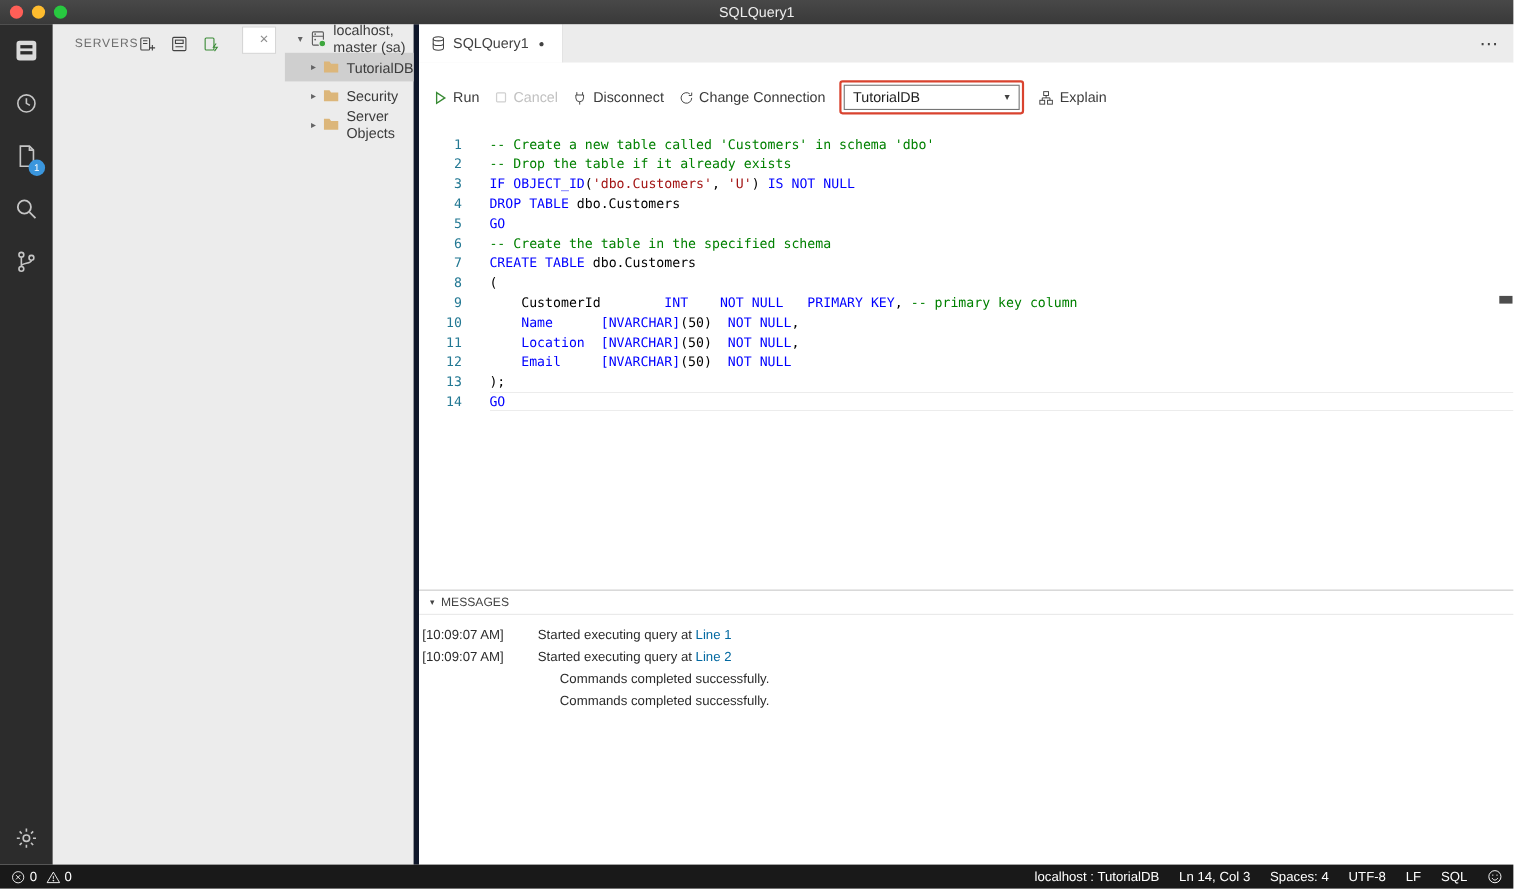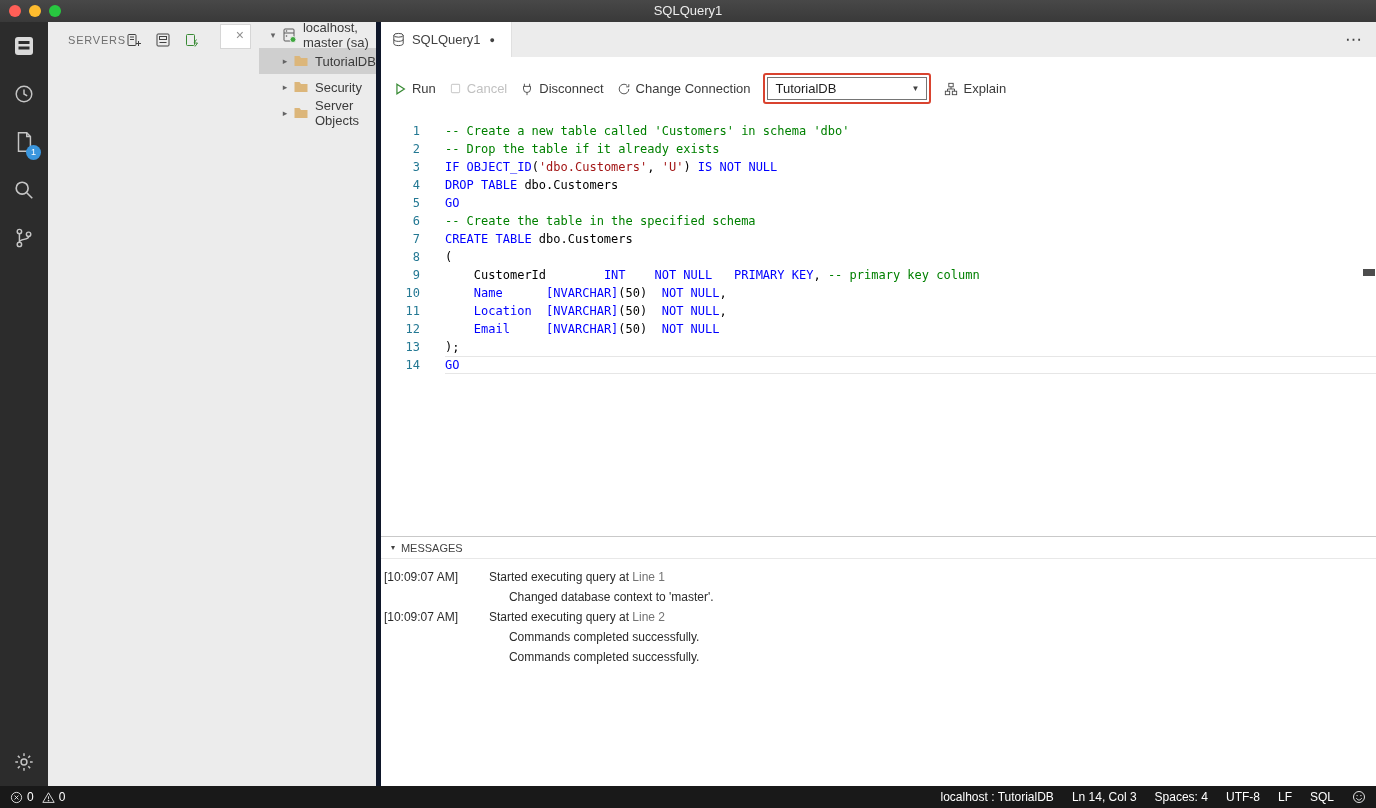--- a/index.html
+++ b/index.html
@@ -64,21 +64,21 @@
   .overview-mark{position:absolute;right:1px;top:149px;width:12px;height:7px;background:#4d4d4d}
 
   
   .panel{flex:0 0 250px;border-top:1px solid #c9c9c9;display:flex;flex-direction:column;background:#fff}
   .panel-header{flex:0 0 22px;display:flex;align-items:center;gap:6px;padding-left:10px;font-size:11px;color:#424242;border-bottom:1px solid #e8e8e8}
   .collapse-icon{font-size:8px;color:#424242;cursor:pointer}
   .panel-body{flex:1;padding-top:8px;font-size:12px;color:#2b2b2b}
   .msg-row{display:flex;height:20px;line-height:20px}
   .msg-time{flex:0 0 108px;padding-left:3px}
   .msg-text.indented{padding-left:20px}
-  .msg-link{color:#737373;cursor:pointer;text-decoration:none}
+  .msg-link{color:#0369a1;cursor:pointer;text-decoration:none}
 
   
   .statusbar{flex:0 0 22px;background:#191919;color:#fff;display:flex;align-items:center;font-size:12px;padding:0 10px}
   .sb-left{display:flex;align-items:center;gap:5px}
   .sb-right{margin-left:auto;display:flex;align-items:center;gap:18px}
   .sb-item{cursor:pointer;display:flex;align-items:center;gap:4px;white-space:nowrap}
 </style>
 </head>
 <body>
 
@@ -310,24 +310,20 @@
         <div class="panel-header">
           <span class="collapse-icon">▾</span>
           <span class="panel-title">MESSAGES</span>
         </div>
         <div class="panel-body">
             <div class="msg-row">
               <span class="msg-time">[10:09:07 AM]</span>
               <span class="msg-text">Started executing query at <a class="msg-link">Line 1</a></span>
             </div>
             <div class="msg-row">
-              <span class="msg-time"></span>
-              <span class="msg-text indented">Changed database context to 'master'.</span>
-            </div>
-            <div class="msg-row">
               <span class="msg-time">[10:09:07 AM]</span>
               <span class="msg-text">Started executing query at <a class="msg-link">Line 2</a></span>
             </div>
             <div class="msg-row">
               <span class="msg-time"></span>
               <span class="msg-text indented">Commands completed successfully.</span>
             </div>
             <div class="msg-row">
               <span class="msg-time"></span>
               <span class="msg-text indented">Commands completed successfully.</span>

